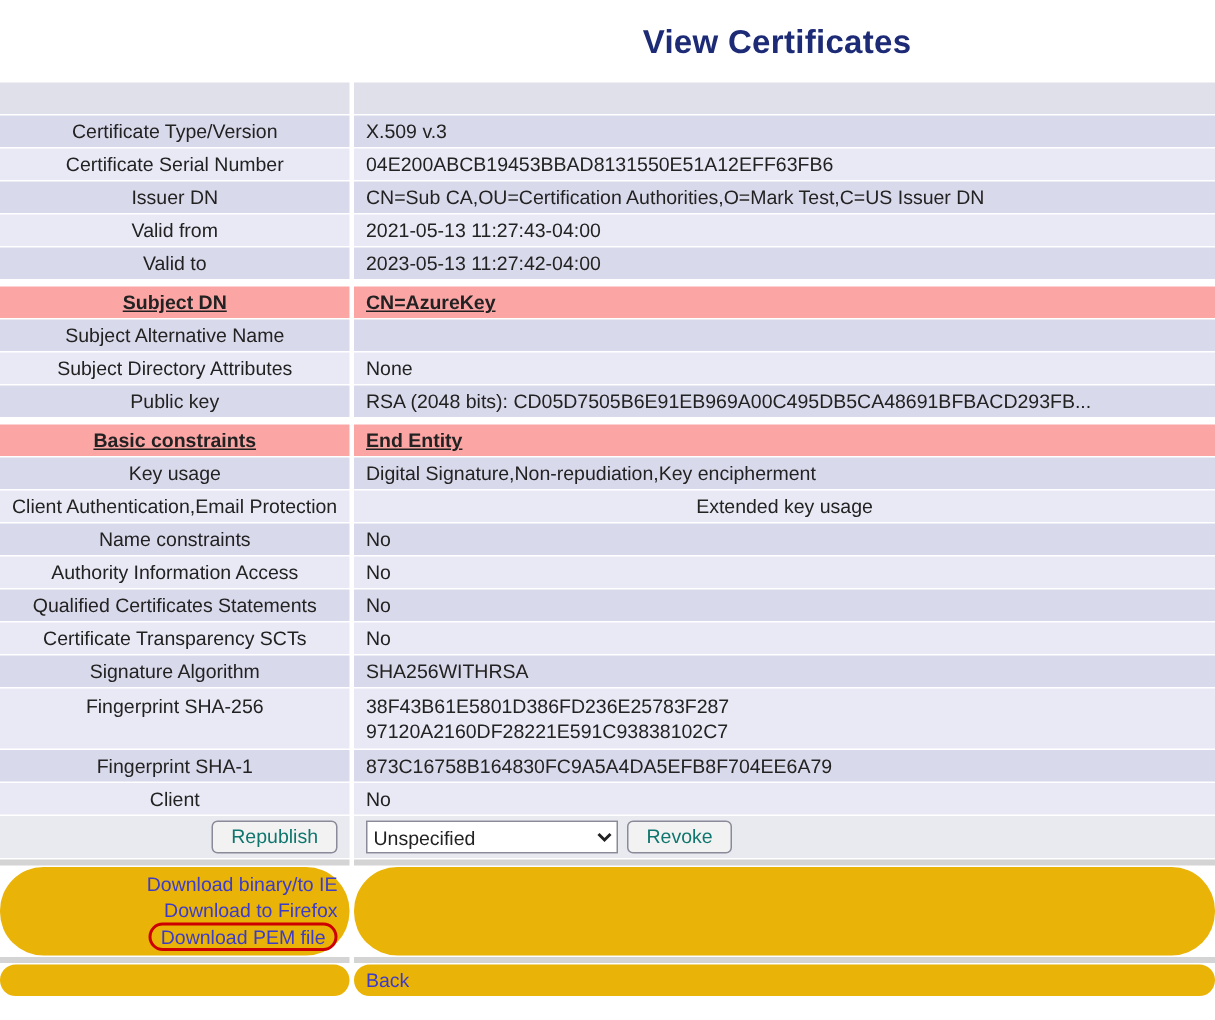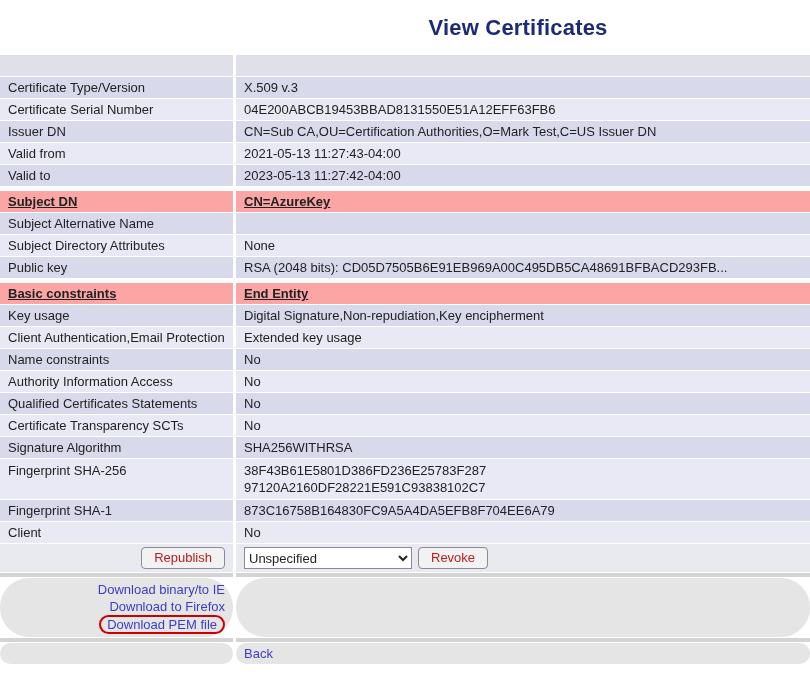--- a/index.html
+++ b/index.html
@@ -31,48 +31,48 @@
     grid-template-columns: 233px 1fr;
     gap: 1px 3px;
     background: #ffffff;
     width: 810px;
   }
   .cell {
     min-height: 21px;
     line-height: 21px;
     padding: 0 8px;
   }
-  .label { text-align: left; }
+  .label { text-align: center; }
   .value { text-align: left; white-space: pre-line; }
   .v-dark    { background: #d9d9ec; }
   .v-light   { background: #e9e9f6; }
   .v-section { background: #fca5a5; font-weight: bold; text-decoration: underline; }
   .v-head    { background: #e0e0ea; }
   .v-sep     { background: #d4d4d4; min-height: 4px; height: 4px; line-height: 4px; padding: 0; }
-  .v-gray    { background: #e5e5e5; border-radius: 29px; }
+  .v-gray    { background: #eab308; border-radius: 29px; }
   .v-form    { background: #e9e9f0; min-height: 28px; display: flex; align-items: center; gap: 6px; padding: 3px 8px; }
   .left-form { justify-content: flex-end; }
   .two-line  { line-height: 17px; padding-top: 3px; padding-bottom: 3px; min-height: 40px; }
   .gap { grid-column: 1 / -1; height: 3px; background: #ffffff; }
   .dl-cell {
     text-align: right;
     line-height: 17px;
     padding: 3px 8px;
     min-height: 57px;
   }
   .back-cell { }
   a.link {
     color: #3c3cc8;
     text-decoration: none;
     cursor: pointer;
   }
   button.btn {
     font-family: "Liberation Sans", sans-serif;
     font-size: 13px;
-    color: #b91c1c;
+    color: #0f766e;
     background: #f2f2f2;
     border: 1px solid #8a8a99;
     border-radius: 4px;
     padding: 2px 12px;
     height: 22px;
     line-height: 16px;
     cursor: pointer;
   }
   select.reason {
     font-family: "Liberation Sans", sans-serif;

